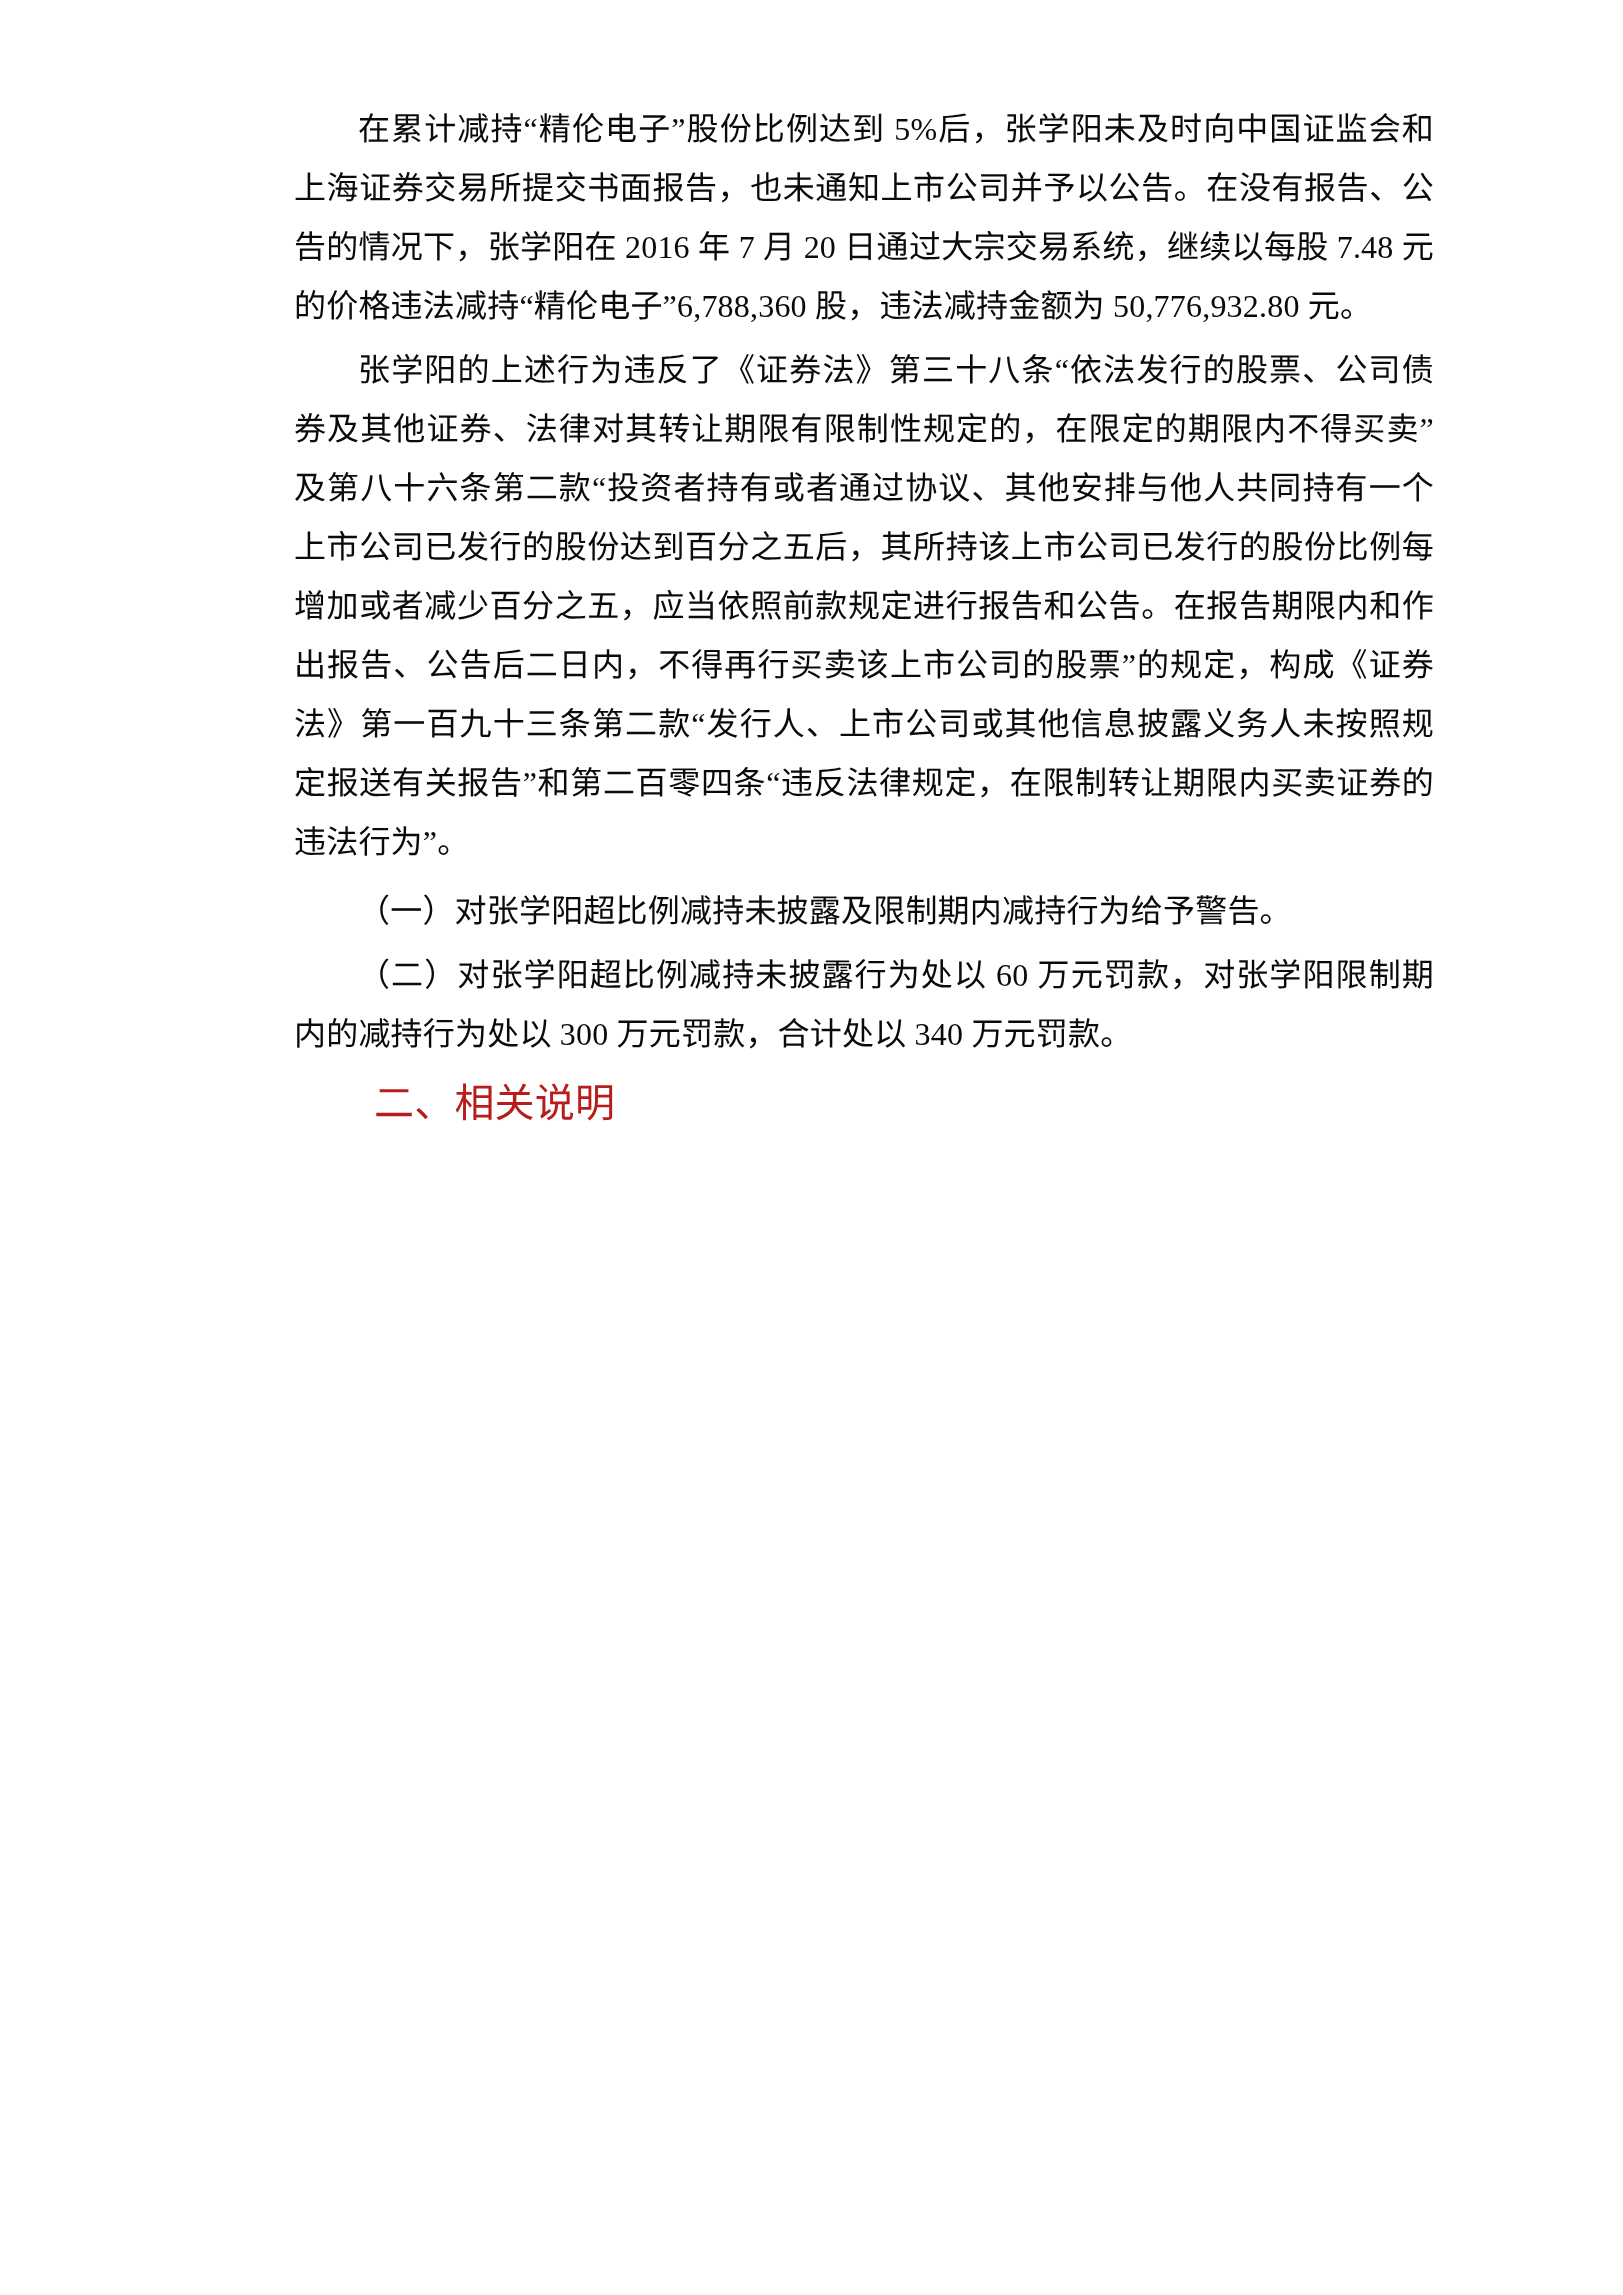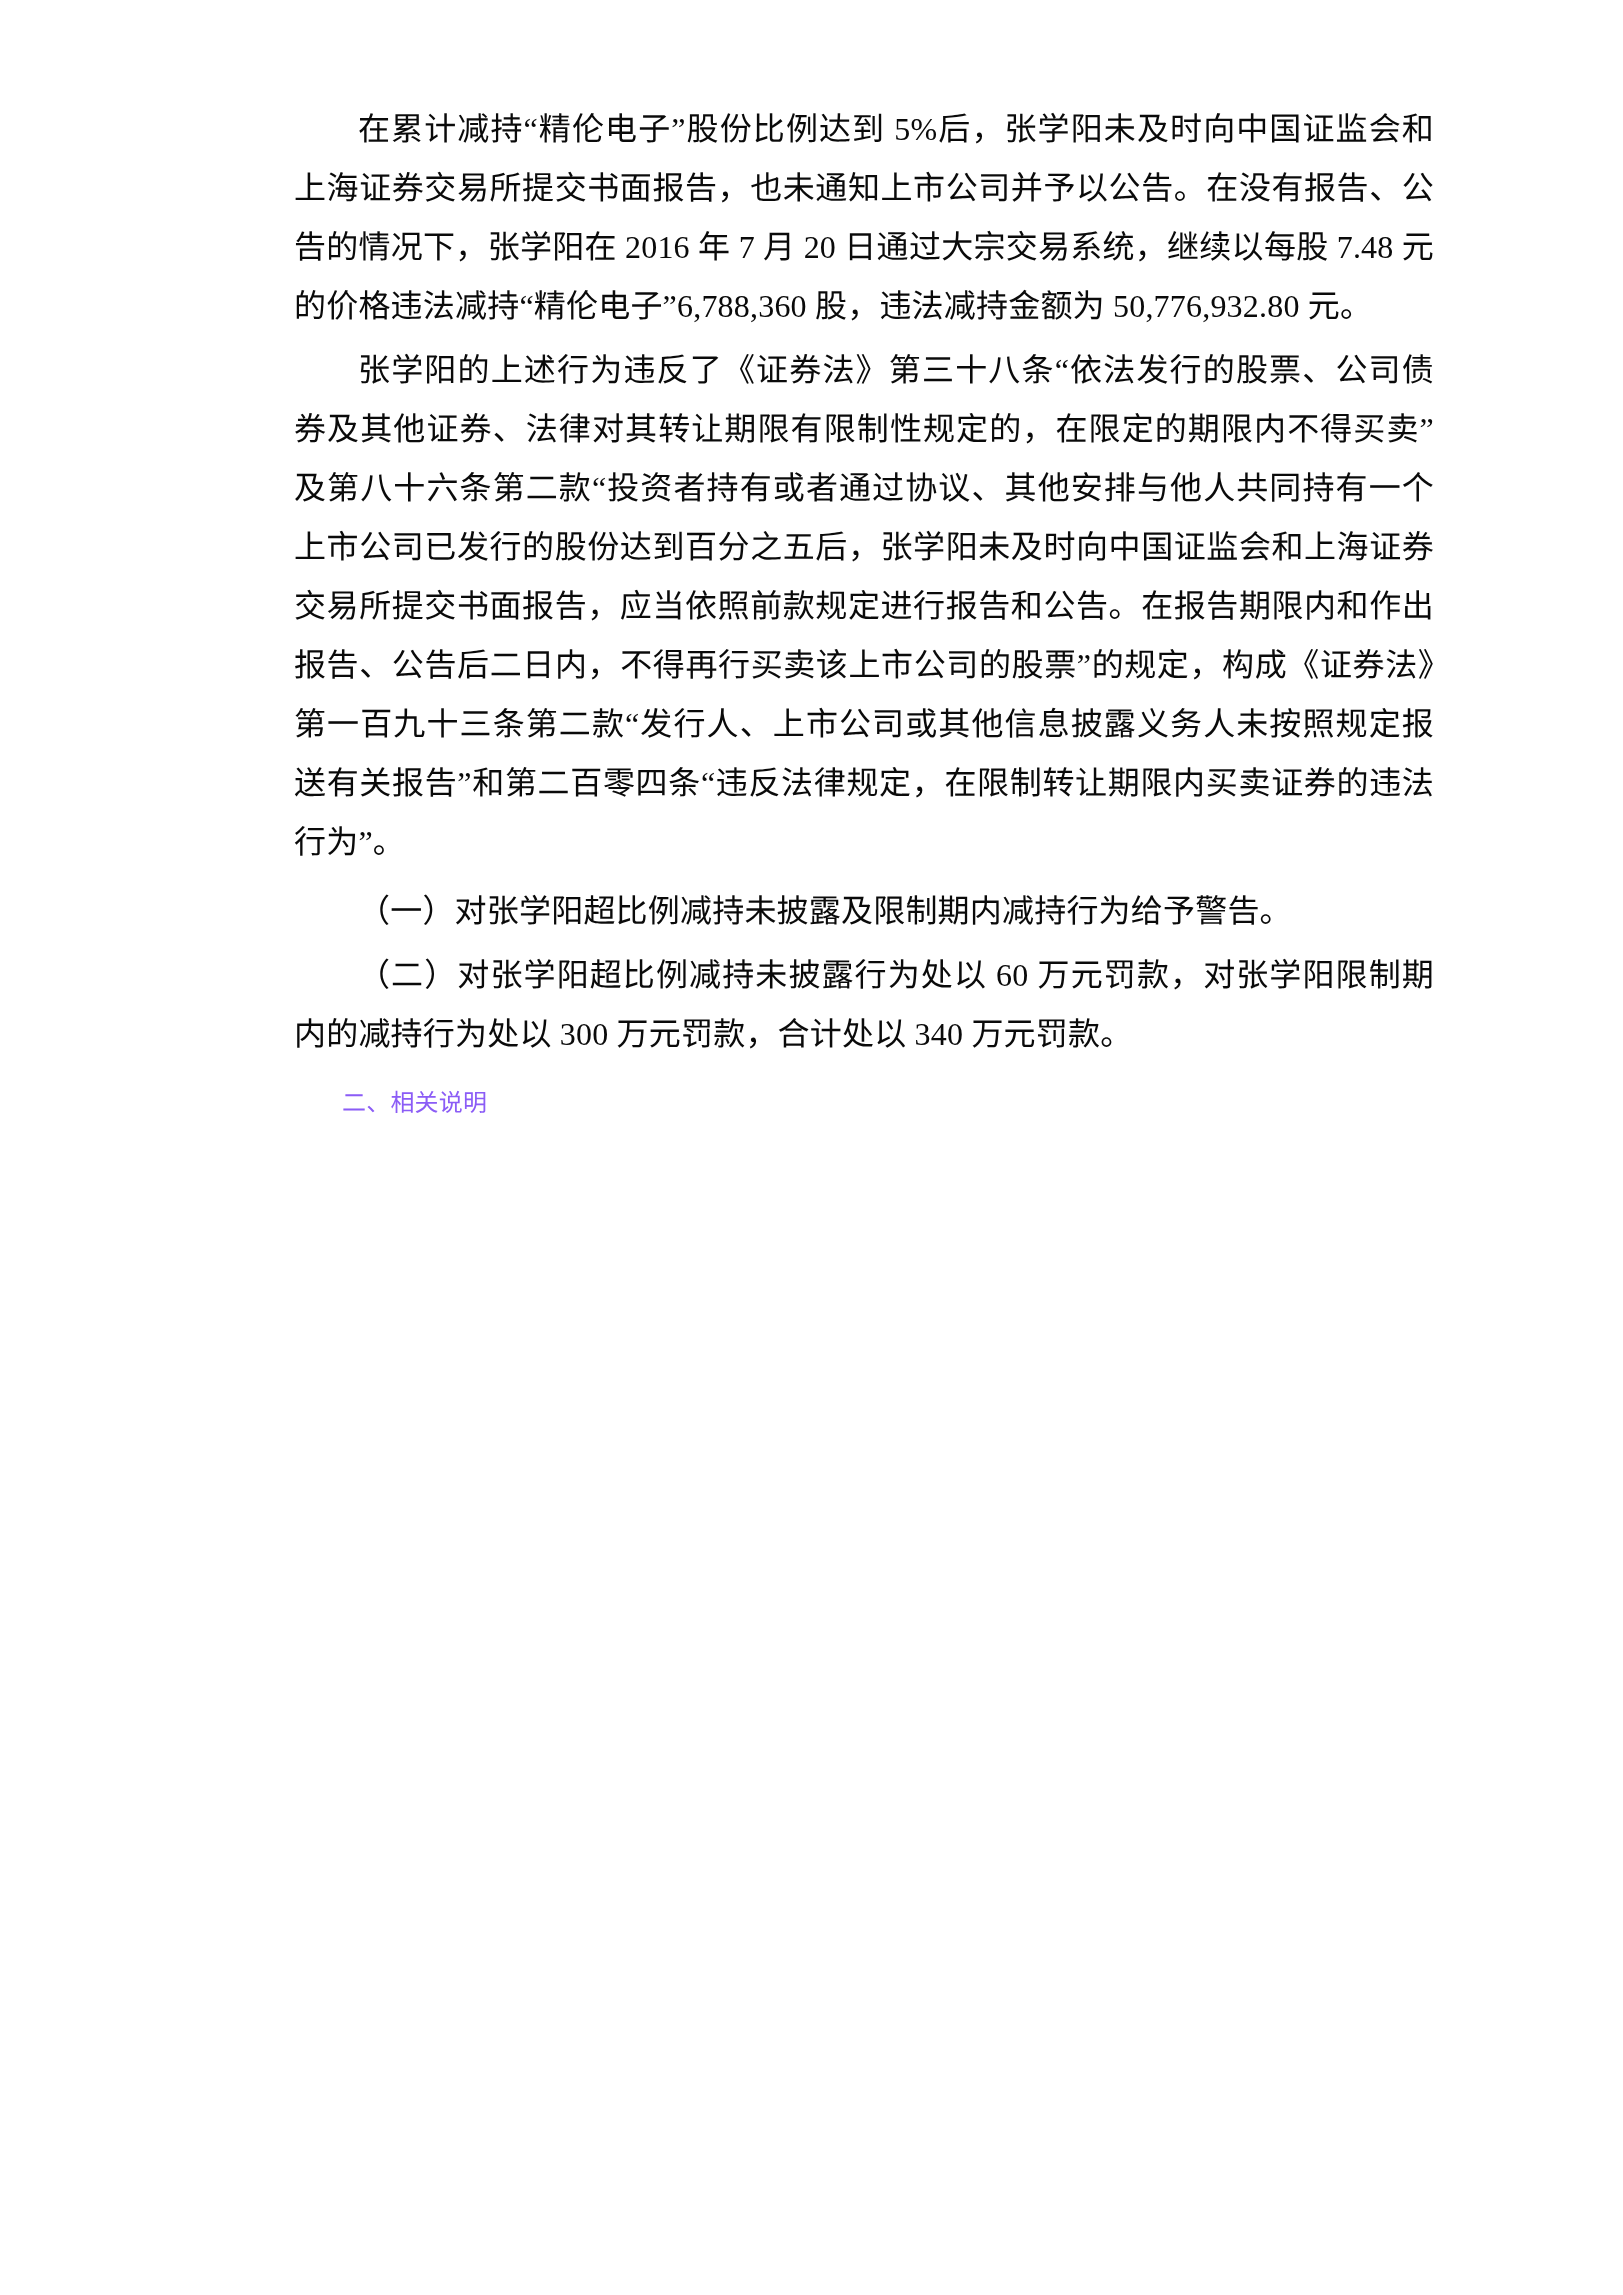--- a/index.html
+++ b/index.html
@@ -41,38 +41,38 @@
   }
   p.spacer-sm {
     height: 5px;
     margin: 0;
     padding: 0;
     font-size: 0;
     line-height: 0;
   }
   .heading {
     margin: 0;
-    font-size: 24px;
+    font-size: 40px;
     line-height: 59px;
     text-indent: 2em;
     letter-spacing: 0.2px;
-    color: #8b5cf6;
+    color: #b91c1c;
   }
 </style>
 </head>
 <body>
 
 <div class="page">
   <div class="content">
 
     <p class="para">在累计减持“精伦电子”股份比例达到 5%后，张学阳未及时向中国证监会和上海证券交易所提交书面报告，也未通知上市公司并予以公告。在没有报告、公告的情况下，张学阳在 2016 年 7 月 20 日通过大宗交易系统，继续以每股 7.48 元的价格违法减持“精伦电子”6,788,360 股，违法减持金额为 50,776,932.80 元。</p>
 
     <p class="spacer-sm"></p>
 
-    <p class="para">张学阳的上述行为违反了《证券法》第三十八条“依法发行的股票、公司债券及其他证券、法律对其转让期限有限制性规定的，在限定的期限内不得买卖”及第八十六条第二款“投资者持有或者通过协议、其他安排与他人共同持有一个上市公司已发行的股份达到百分之五后，张学阳未及时向中国证监会和上海证券交易所提交书面报告，应当依照前款规定进行报告和公告。在报告期限内和作出报告、公告后二日内，不得再行买卖该上市公司的股票”的规定，构成《证券法》第一百九十三条第二款“发行人、上市公司或其他信息披露义务人未按照规定报送有关报告”和第二百零四条“违反法律规定，在限制转让期限内买卖证券的违法行为”。</p>
+    <p class="para">张学阳的上述行为违反了《证券法》第三十八条“依法发行的股票、公司债券及其他证券、法律对其转让期限有限制性规定的，在限定的期限内不得买卖”及第八十六条第二款“投资者持有或者通过协议、其他安排与他人共同持有一个上市公司已发行的股份达到百分之五后，其所持该上市公司已发行的股份比例每增加或者减少百分之五，应当依照前款规定进行报告和公告。在报告期限内和作出报告、公告后二日内，不得再行买卖该上市公司的股票”的规定，构成《证券法》第一百九十三条第二款“发行人、上市公司或其他信息披露义务人未按照规定报送有关报告”和第二百零四条“违反法律规定，在限制转让期限内买卖证券的违法行为”。</p>
 
     <p class="spacer-sm"></p>
 
 
     <p class="spacer-sm"></p>
 
     <p class="para">（一）对张学阳超比例减持未披露及限制期内减持行为给予警告。</p>
 
     <p class="spacer-sm"></p>
 

